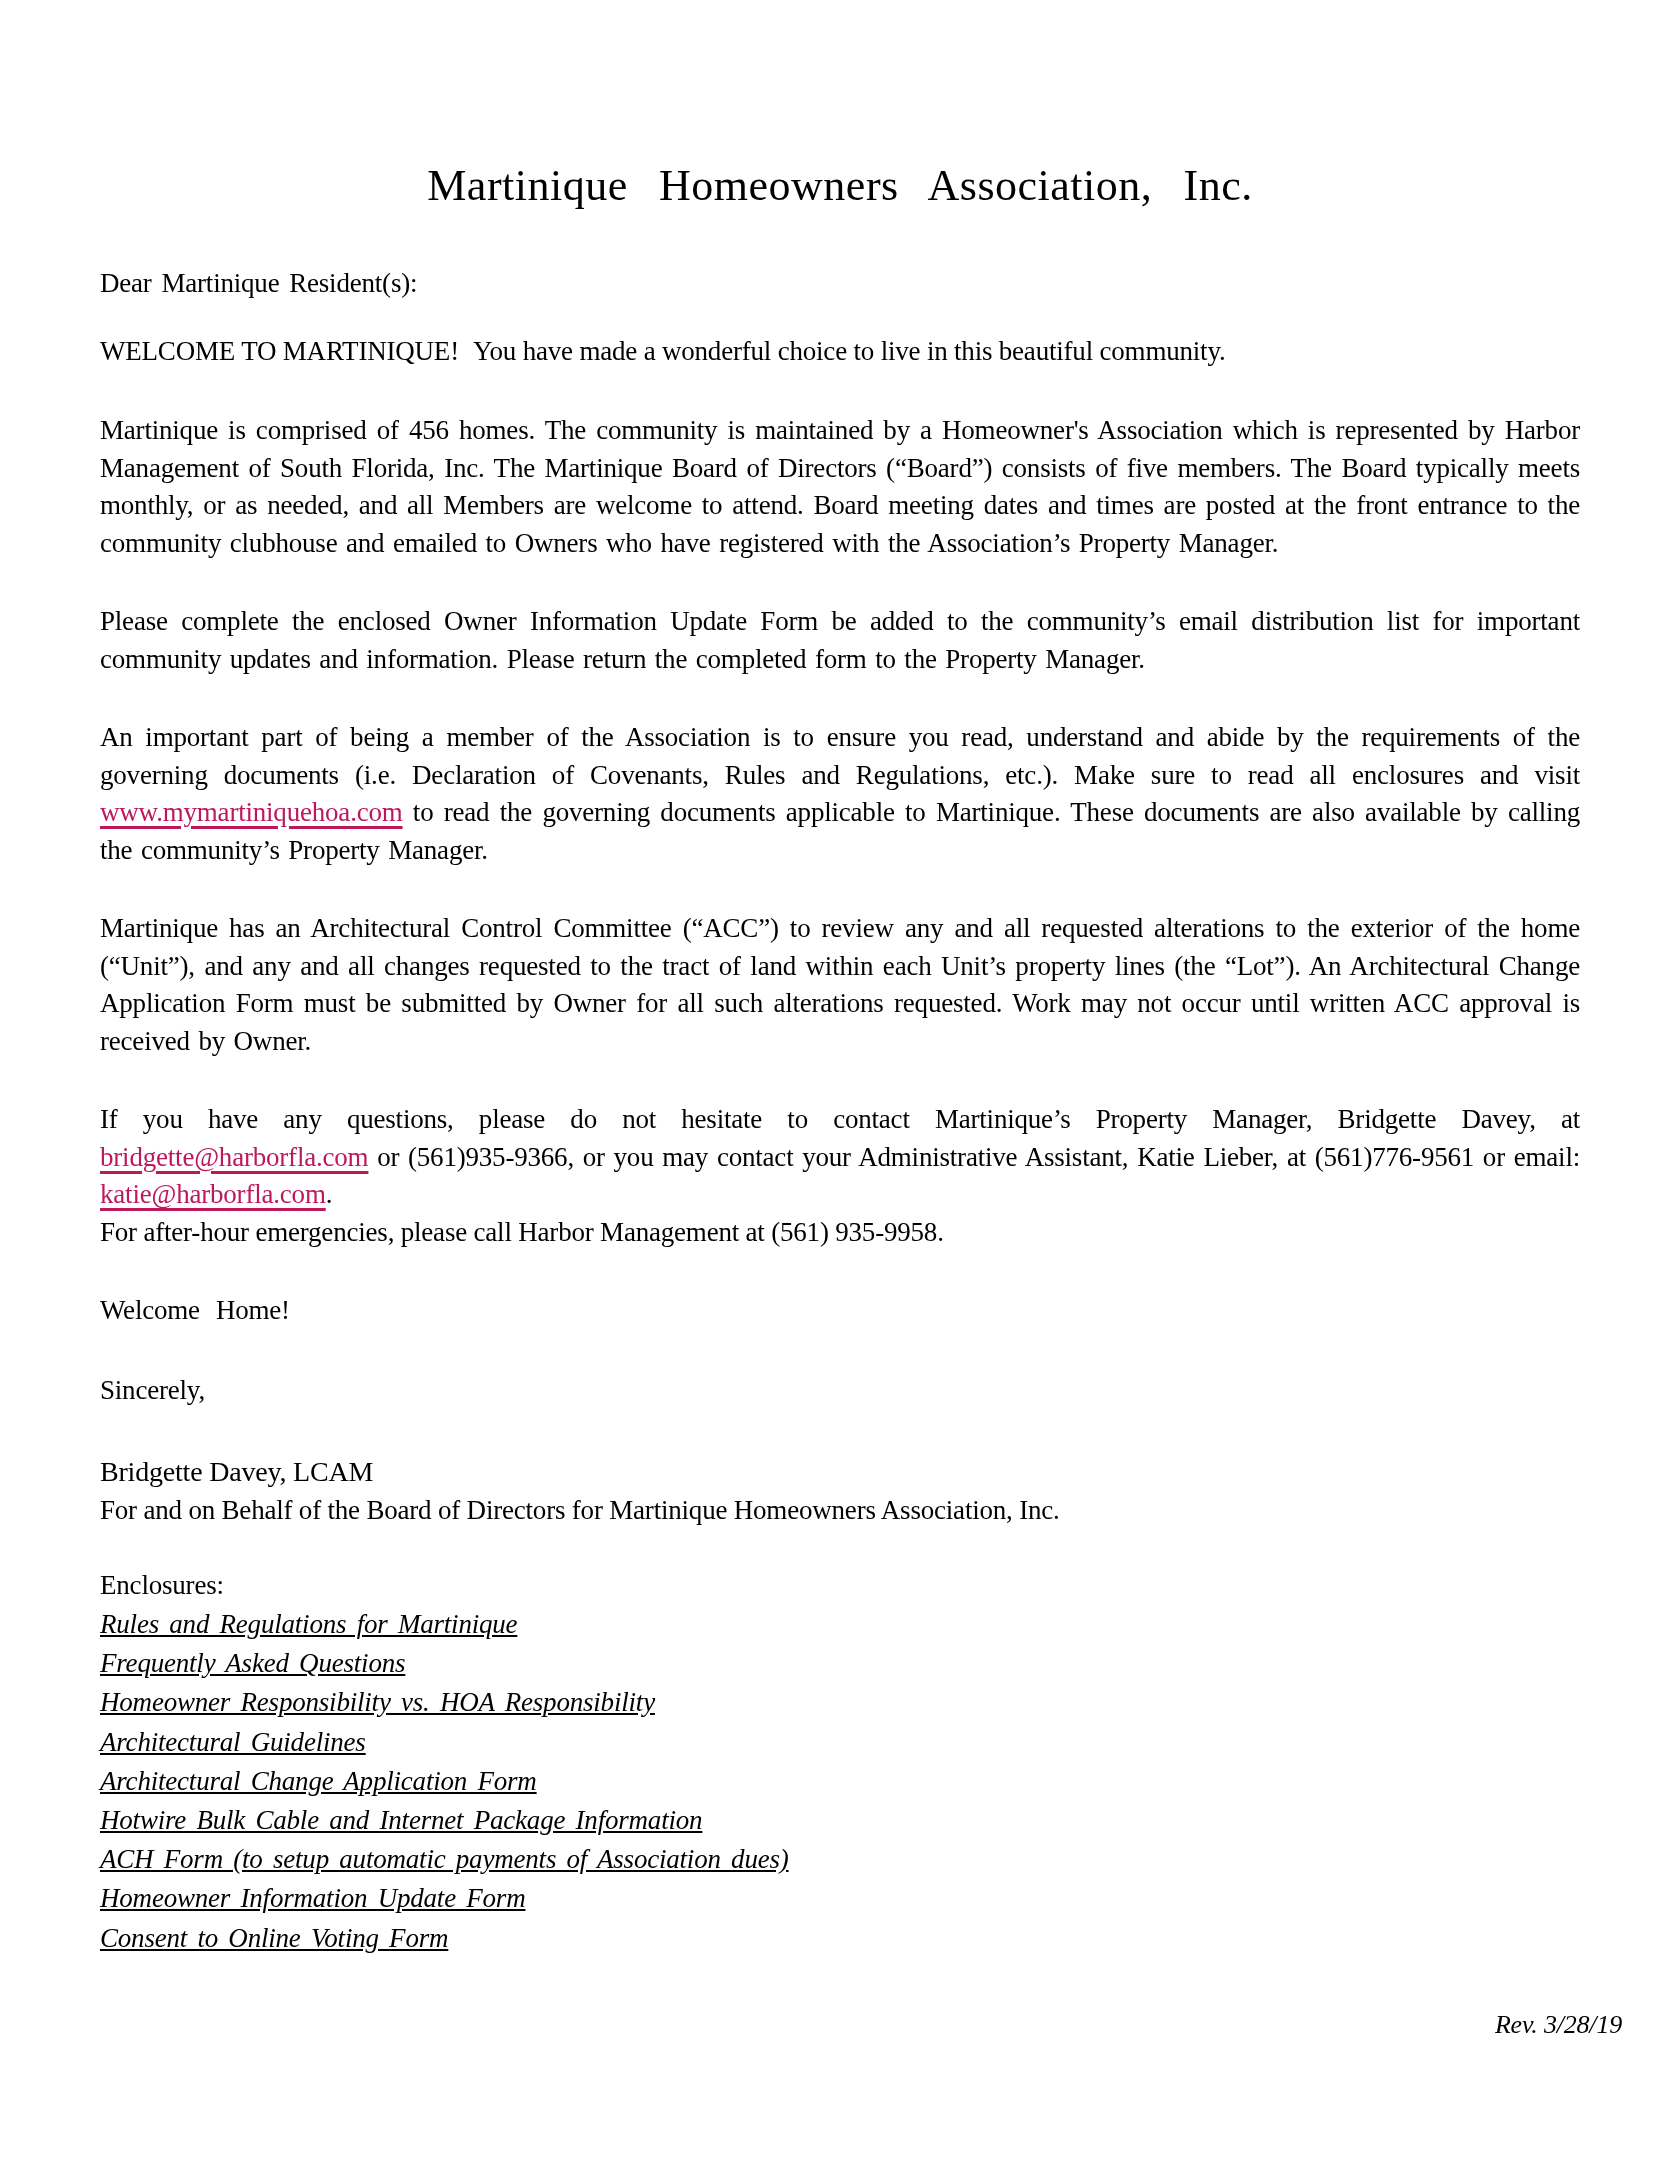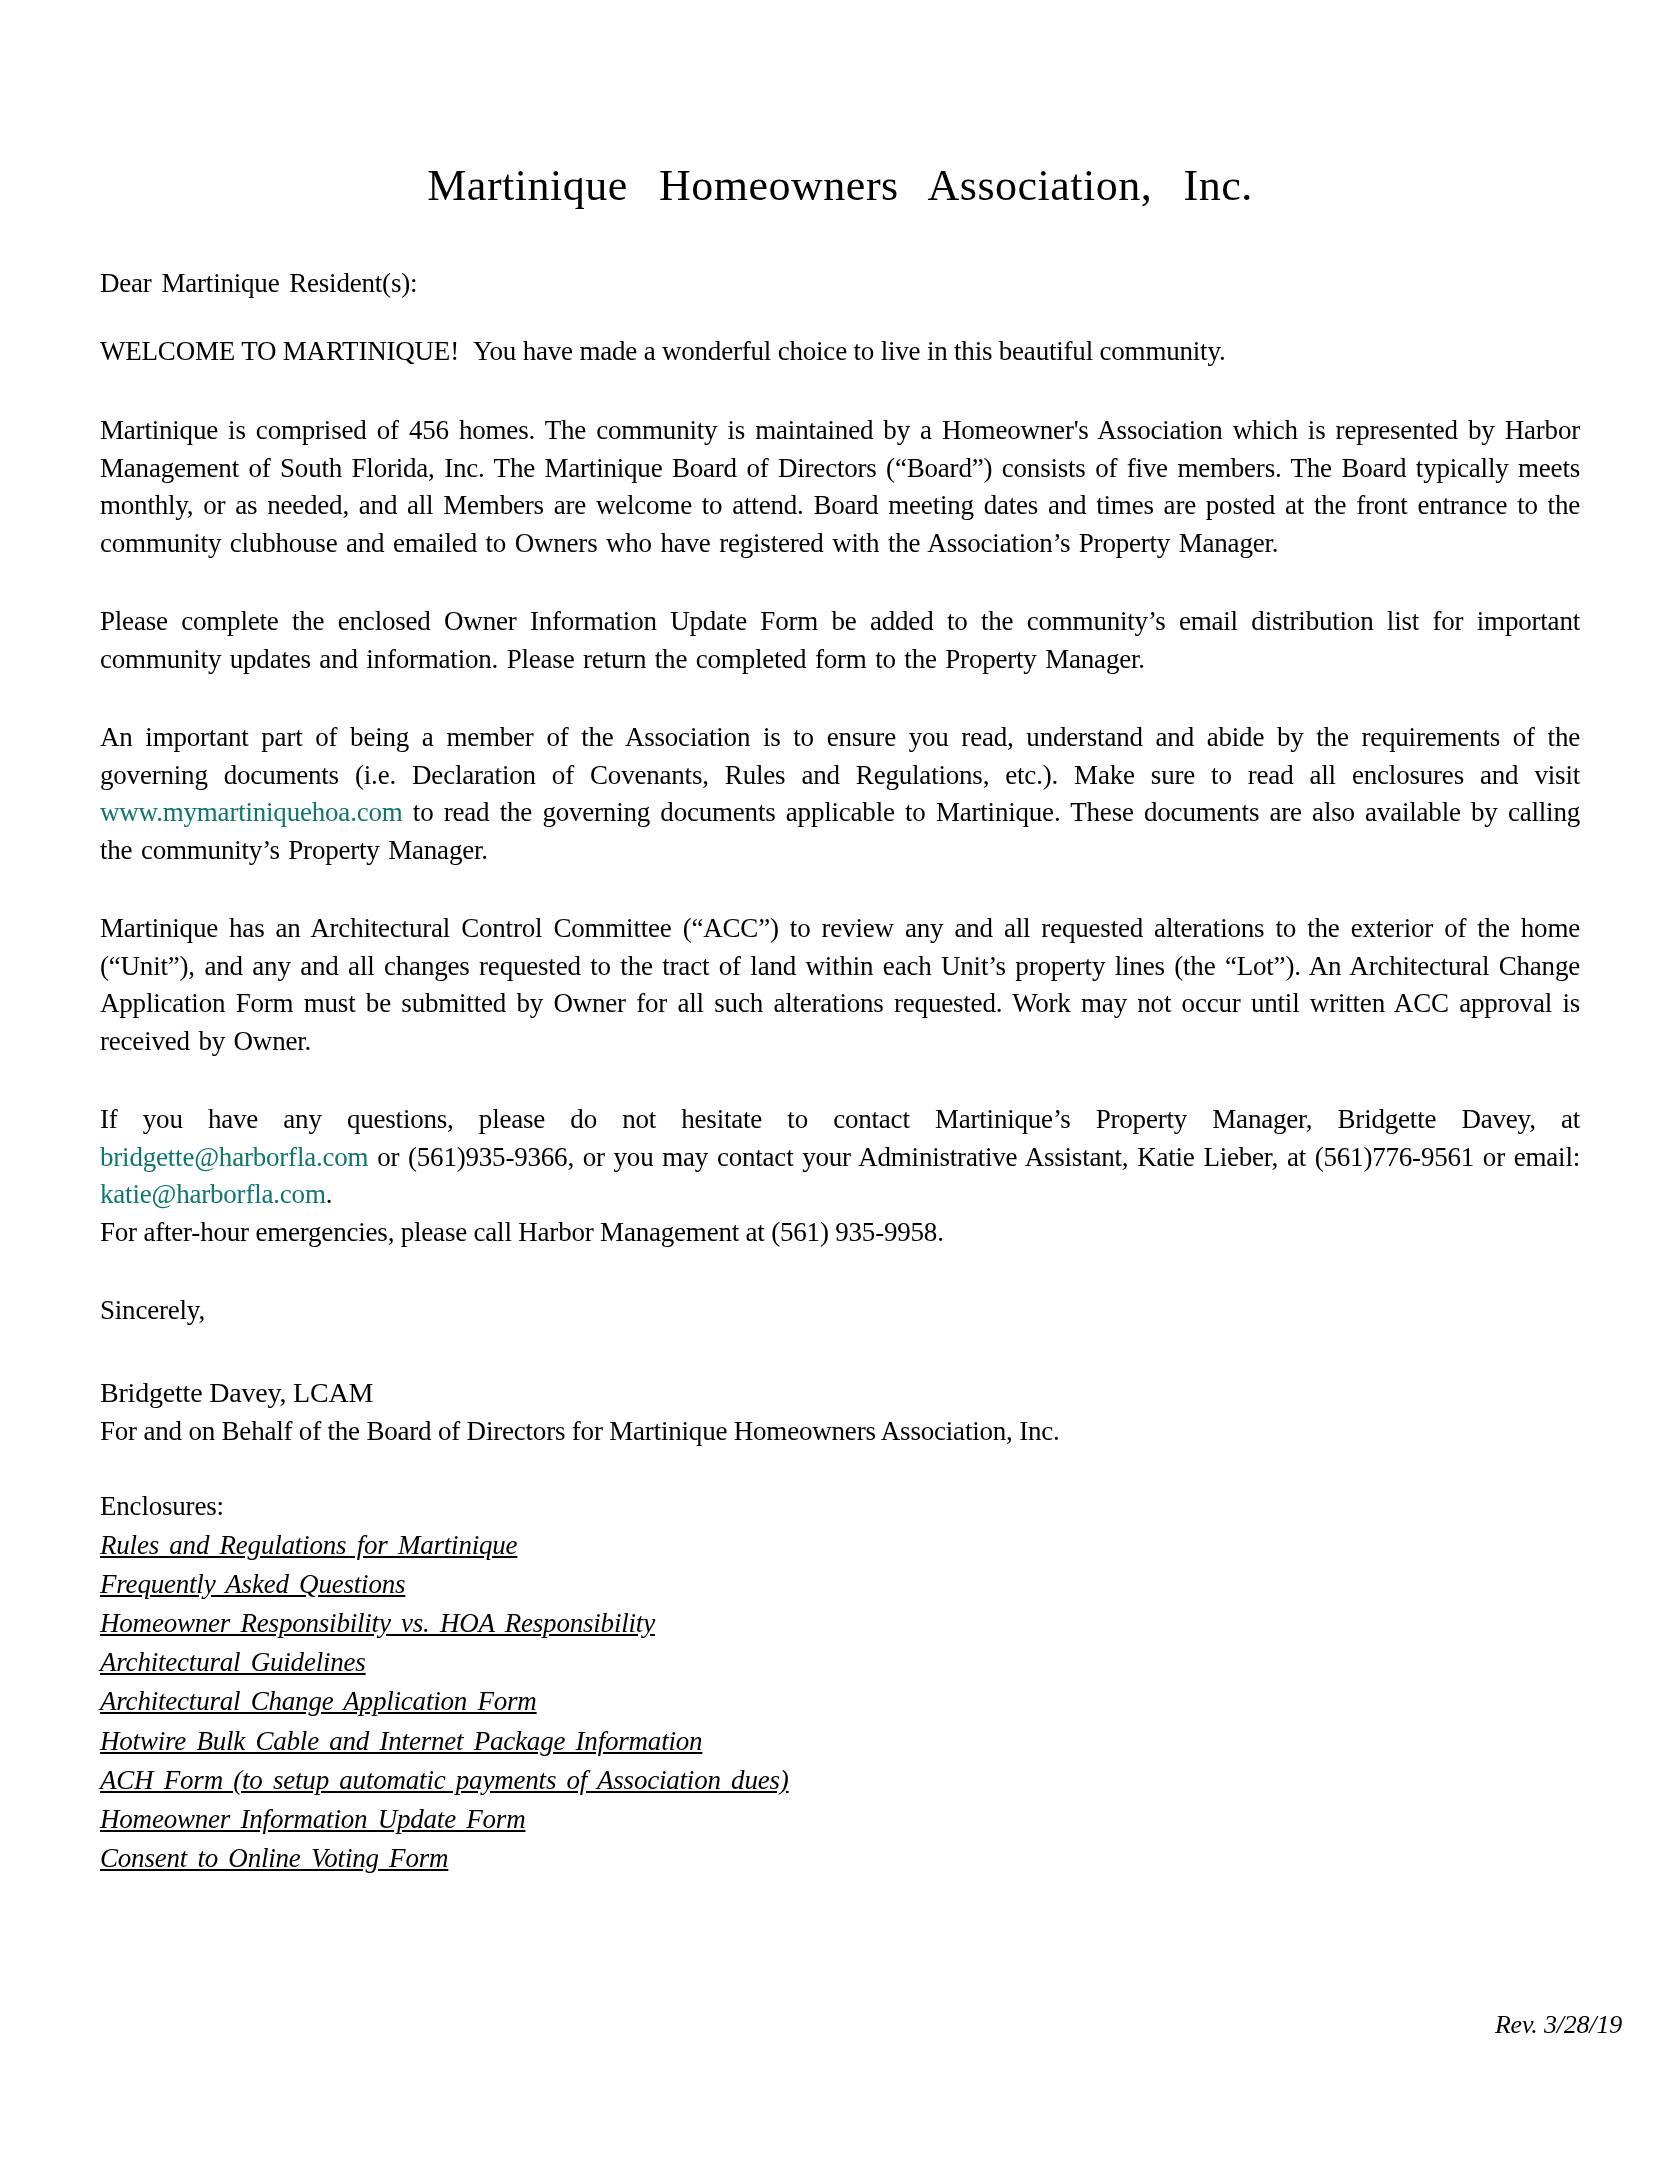--- a/index.html
+++ b/index.html
@@ -39,21 +39,22 @@
   }
   .welcome-rest { margin-left: 14px; }
   p.body-para {
     margin: 0 0 41px 0;
     text-align: justify;
     line-height: 37.5px;
     word-spacing: 2px;
   }
   p.body-para:last-of-type { margin-bottom: 0; }
   a.doc-link {
-    color: #0f766e;
+    color: #be185d;
+    text-decoration: underline;
     text-decoration-thickness: 3px;
     text-underline-offset: 5px;
     cursor: pointer;
   }
   .single-line { margin: 0 0 41px 0; line-height: 37.5px; }
   .closing-welcome { margin: 0 0 42px 0; word-spacing: 0.35em; }
   .closing-sincerely { margin: 0 0 44px 0; }
   .signature-block { margin: 0 0 37px 0; line-height: 38px; }
   .signature-name { font-size: 28px; }
   .enclosures-heading { margin: 0; line-height: 39px; }
@@ -92,20 +93,21 @@
   <p class="body-para">Please complete the enclosed Owner Information Update Form be added to the community’s email distribution list for important community updates and information. Please return the completed form to the Property Manager.</p>
 
   <p class="body-para"><span>An important part of being a member of the Association is to ensure you read, understand and abide by the requirements of the governing documents (i.e. Declaration of Covenants, Rules and Regulations, etc.). Make sure to read all enclosures and visit </span><a class="doc-link">www.mymartiniquehoa.com</a><span> to read the governing documents applicable to Martinique. These documents are also available by calling the community’s Property Manager.</span></p>
 
   <p class="body-para">Martinique has an Architectural Control Committee (“ACC”) to review any and all requested alterations to the exterior of the home (“Unit”), and any and all changes requested to the tract of land within each Unit’s property lines (the “Lot”). An Architectural Change Application Form must be submitted by Owner for all such alterations requested. Work may not occur until written ACC approval is received by Owner.</p>
 
   <p class="body-para"><span>If you have any questions, please do not hesitate to contact Martinique’s Property Manager, Bridgette Davey, at </span><a class="doc-link">bridgette@harborfla.com</a><span> or (561)935-9366, or you may contact your Administrative Assistant, Katie Lieber, at (561)776-9561 or email: </span><a class="doc-link">katie@harborfla.com</a><span>.</span></p>
 
   <div class="single-line">For after-hour emergencies, please call Harbor Management at (561) 935-9958.</div>
 
+  <div class="single-line closing-welcome">Welcome Home!</div>
 
   <div class="single-line closing-sincerely">Sincerely,</div>
 
   <div class="signature-block">
     <div class="signature-name">Bridgette Davey, LCAM</div>
     <div>For and on Behalf of the Board of Directors for Martinique Homeowners Association, Inc.</div>
   </div>
 
   <div class="enclosures-heading">Enclosures:</div>
 

